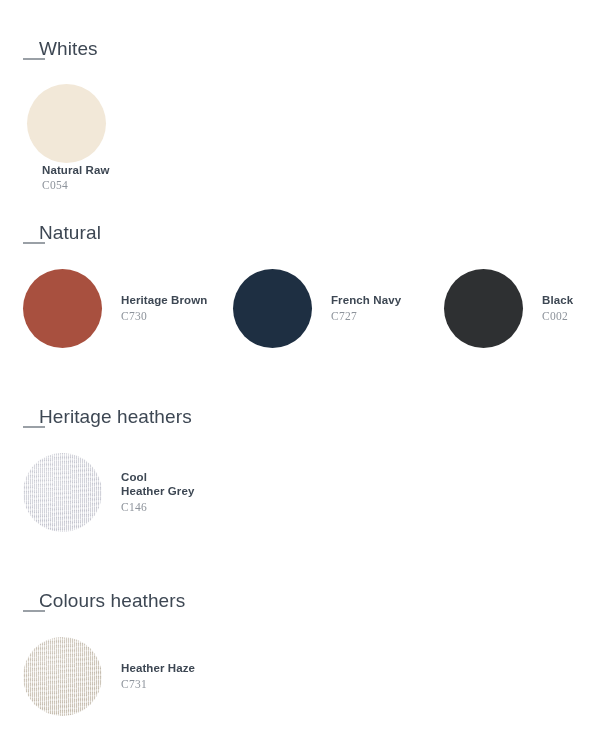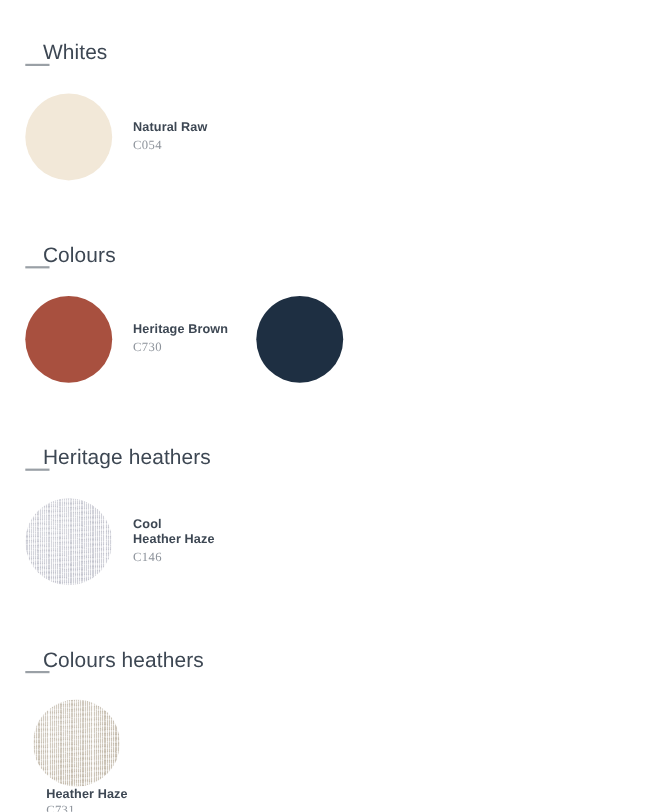--- a/index.html
+++ b/index.html
@@ -122,71 +122,82 @@
 </style>
 </head>
 <body>
 
 <div class="palette-page">
 
   <div class="section" style="top:22px;">
     <h2 class="section-heading">Whites</h2>
     <div class="section-rule" style="top:36px;"></div>
     <div class="swatch-row" style="top:62px;">
-      <div class="swatch" style="left:23px;">
+      <div class="swatch" style="left:23px;flex-direction:column;">
         <div class="swatch-chip" style="background-color:#f2e8d8;"></div>
         <div class="swatch-caption">
           <div class="swatch-name">Natural Raw</div>
           <div class="swatch-code">C054</div>
         </div>
       </div>
     </div>
   </div>
 
   <div class="section" style="top:206px;">
-    <h2 class="section-heading">Colours</h2>
+    <h2 class="section-heading">Natural</h2>
     <div class="section-rule" style="top:36px;"></div>
     <div class="swatch-row" style="top:62px;">
 
       <div class="swatch" style="left:23px;">
         <div class="swatch-chip" style="background-color:#a8503f;"></div>
         <div class="swatch-caption">
           <div class="swatch-name">Heritage Brown</div>
           <div class="swatch-code">C730</div>
         </div>
       </div>
 
       <div class="swatch" style="left:233px;">
         <div class="swatch-chip" style="background-color:#1e2f42;"></div>
-      </div>
-
+        <div class="swatch-caption">
+          <div class="swatch-name">French Navy</div>
+          <div class="swatch-code">C727</div>
+        </div>
+      </div>
+
+      <div class="swatch" style="left:444px;">
+        <div class="swatch-chip" style="background-color:#2e3032;"></div>
+        <div class="swatch-caption">
+          <div class="swatch-name">Black</div>
+          <div class="swatch-code">C002</div>
+        </div>
+      </div>
 
     </div>
   </div>
 
   <div class="section" style="top:390px;">
     <h2 class="section-heading">Heritage heathers</h2>
     <div class="section-rule" style="top:36px;"></div>
     <div class="swatch-row" style="top:62px;">
       <div class="swatch" style="left:23px;">
         <div class="swatch-chip tex-heather-cool"></div>
         <div class="swatch-caption">
           <div class="swatch-name">Cool
-Heather Haze</div>
+Heather Grey</div>
           <div class="swatch-code">C146</div>
         </div>
       </div>
     </div>
   </div>
 
   <div class="section" style="top:574px;">
     <h2 class="section-heading">Colours heathers</h2>
     <div class="section-rule" style="top:36px;"></div>
     <div class="swatch-row" style="top:62px;">
-      <div class="swatch" style="left:23px;flex-direction:column;">
+      <div class="swatch" style="left:23px;">
         <div class="swatch-chip tex-heather-haze"></div>
         <div class="swatch-caption">
           <div class="swatch-name">Heather Haze</div>
           <div class="swatch-code">C731</div>
         </div>
       </div>
     </div>
   </div>
 
 </div>

